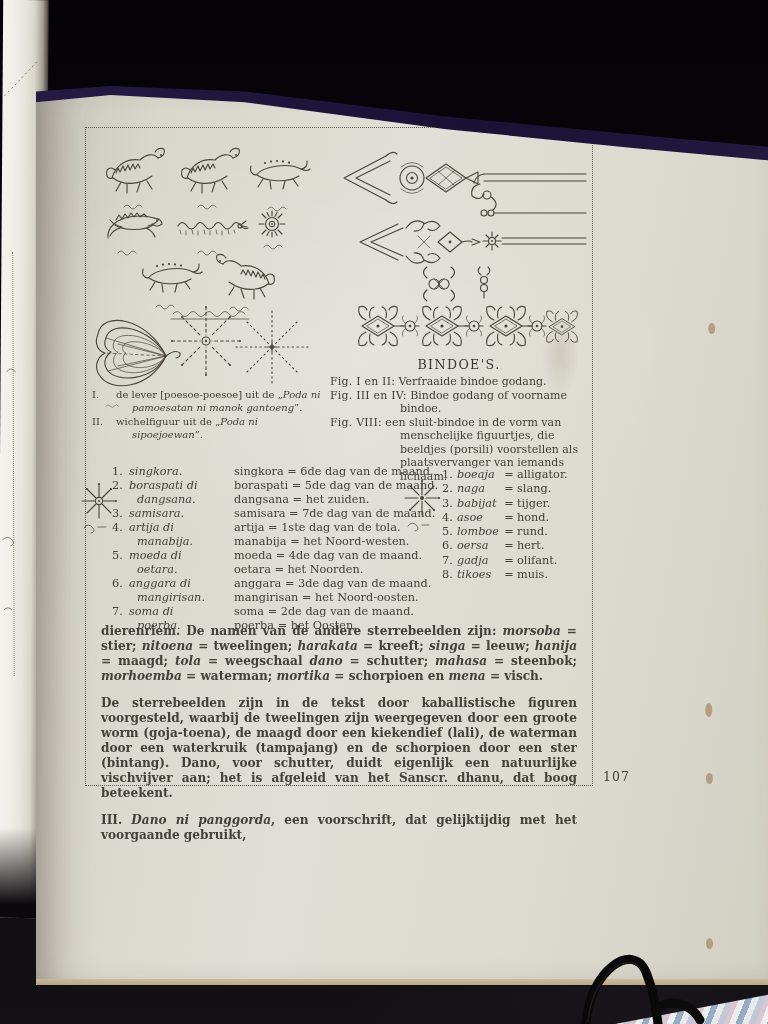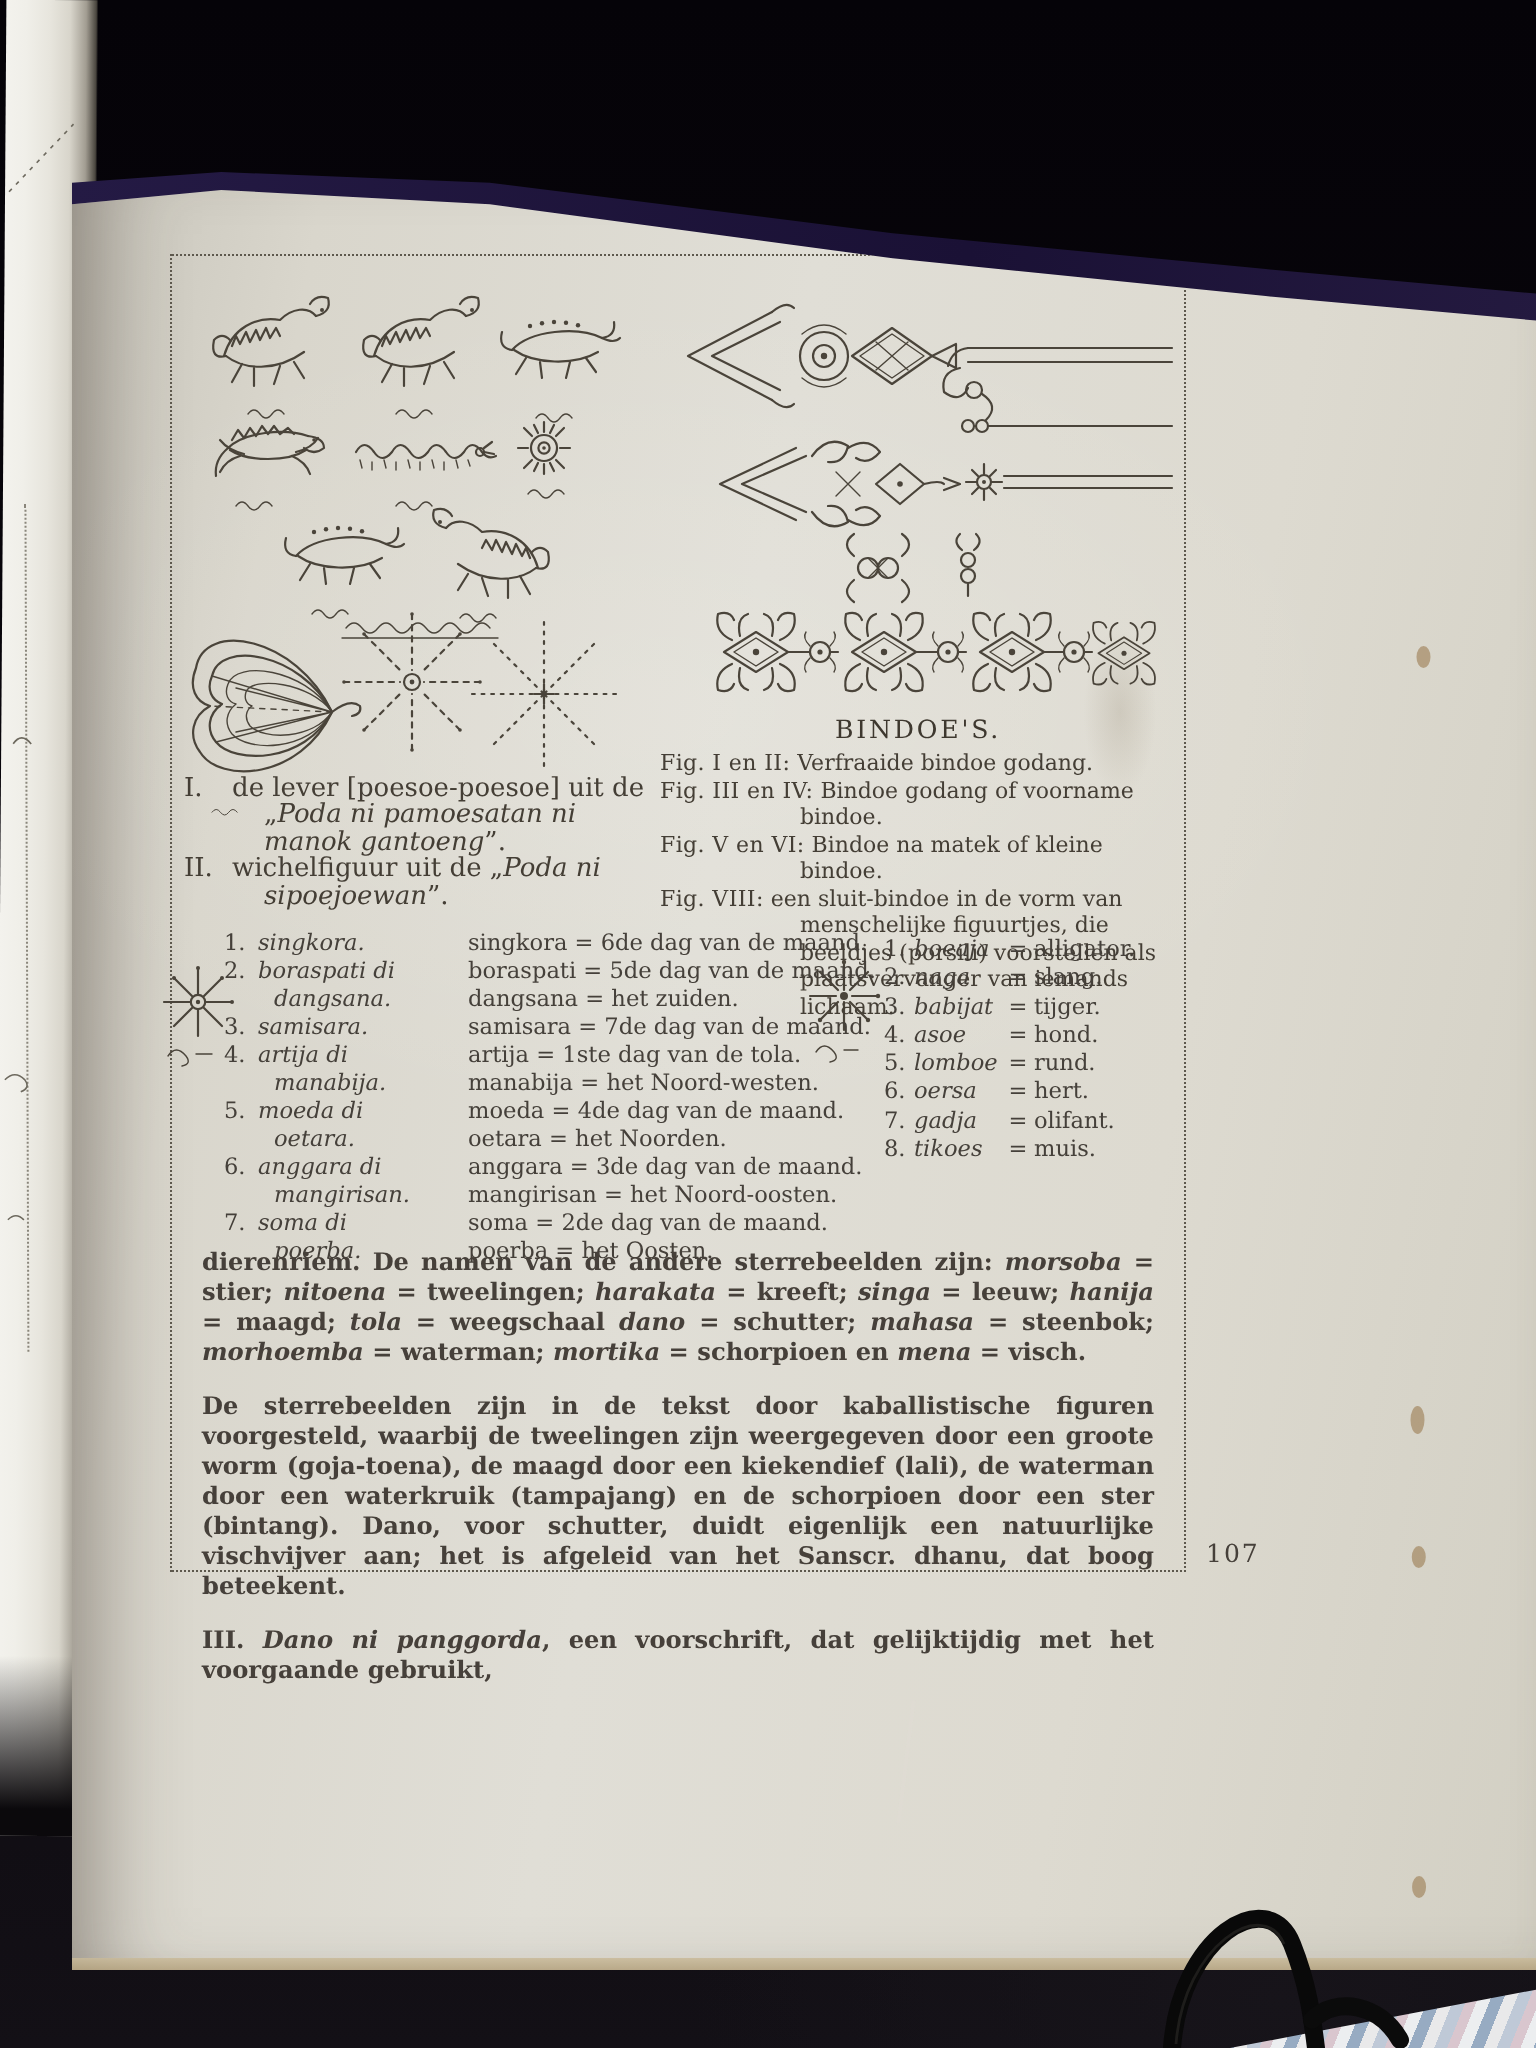--- a/index.html
+++ b/index.html
@@ -49,21 +49,21 @@
   .plate svg .dash{stroke-dasharray:2.6,3;}
   .plate svg .dot{stroke-dasharray:1.4,3.4;}
   .plate svg .thin{stroke-width:.7;}
 
   .plate-heading{position:absolute;left:250px;top:229px;width:246px;text-align:center;
     font-size:12.6px;letter-spacing:1.4px;color:#3e382f;}
   .captions{position:absolute;left:244px;top:247px;width:264px;font-size:11px;line-height:13.5px;color:#443e35;}
   .cap{padding-left:70px;text-indent:-70px;}
   .cap-label{letter-spacing:.2px;}
 
-  .wichel{position:absolute;left:6px;top:260px;width:238px;font-size:13px;line-height:13.4px;color:#443e35;}
+  .wichel{position:absolute;left:6px;top:260px;width:238px;font-size:10px;line-height:13.4px;color:#443e35;}
   .w-row{padding-left:40px;text-indent:-40px;}
   .wnum{display:inline-block;width:24px;text-indent:0;}
   .it{font-style:italic;}
 
   .day-list{position:absolute;left:26px;top:337px;width:330px;font-size:11.3px;line-height:14px;color:#45403a;}
   .g-row{display:flex;align-items:flex-start;}
   .g-num{width:17px;}
   .g-term{width:105px;font-style:italic;}
   .g-term .l2{padding-left:8px;}
   .g-defs{flex:1;}
@@ -313,21 +313,20 @@
             <circle class="fl" cx="41" cy="22" r="1.1"></circle>
           <circle class="fl" cx="12" cy="34" r="1.1"></circle>
             <circle class="fl" cx="36" cy="34" r="1.1"></circle>
           <path class="thin" d="M10,50 q4,-6 9,0 q3,4 -2,5 M24,49 h7"></path>
         </svg>
 
         <div class="plate-heading" data-interactable="false">BINDOE'S.</div>
         <div class="captions" id="cap-list" data-interactable="false">
             <div class="cap" data-interactable="false"><span class="cap-label" data-interactable="false">Fig. I en II:</span> Verfraaide bindoe godang.</div>
             <div class="cap" data-interactable="false"><span class="cap-label" data-interactable="false">Fig. III en IV:</span> Bindoe godang of voorname bindoe.</div>
-            <div class="cap" data-interactable="false"><span class="cap-label" data-interactable="false">Fig. V en VI:</span> Bindoe na matek of kleine bindoe.</div>
             <div class="cap" data-interactable="false"><span class="cap-label" data-interactable="false">Fig. VIII:</span> een sluit-bindoe in de vorm van menschelijke figuurtjes, die beeldjes (porsili) voorstellen als plaatsvervanger van iemands lichaam.</div>
           </div>
 
         <div class="wichel" id="wichel-list" data-interactable="false">
             <div class="w-row" data-interactable="false"><span class="wnum" data-interactable="false">I.</span>de lever [poesoe-poesoe] uit de „<span class="it" data-interactable="false">Poda ni pamoesatan ni manok gantoeng</span>”.</div>
             <div class="w-row" data-interactable="false"><span class="wnum" data-interactable="false">II.</span>wichelfiguur uit de „<span class="it" data-interactable="false">Poda ni sipoejoewan</span>”.</div>
           </div>
 
         <div class="day-list" id="day-list" data-interactable="false">
             <div class="g-row" data-interactable="false">

